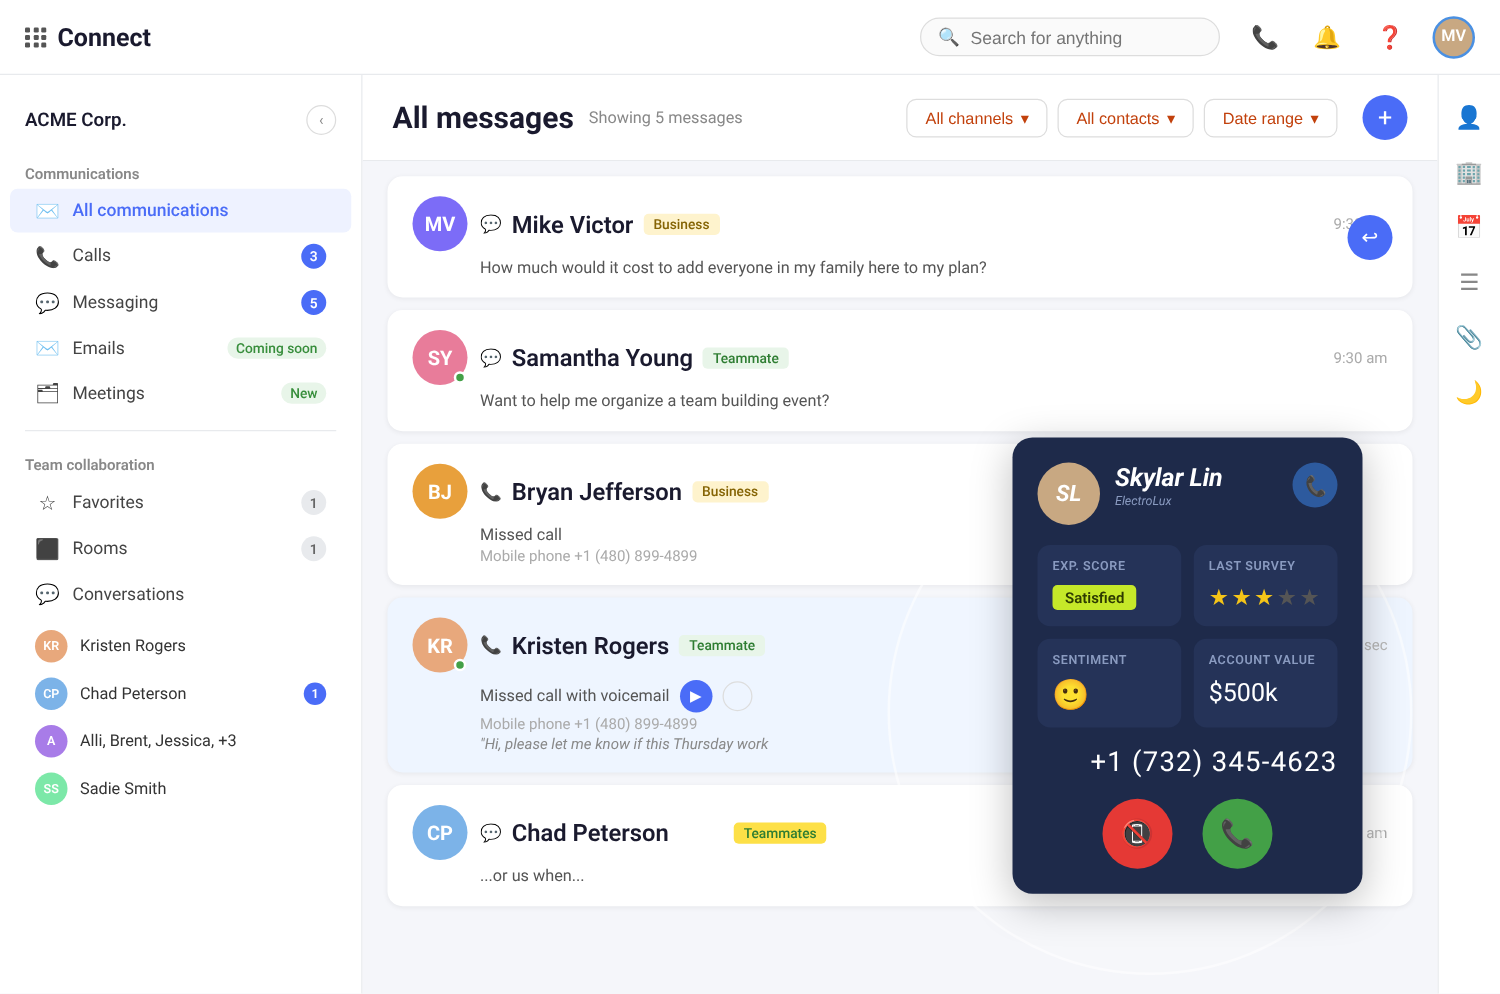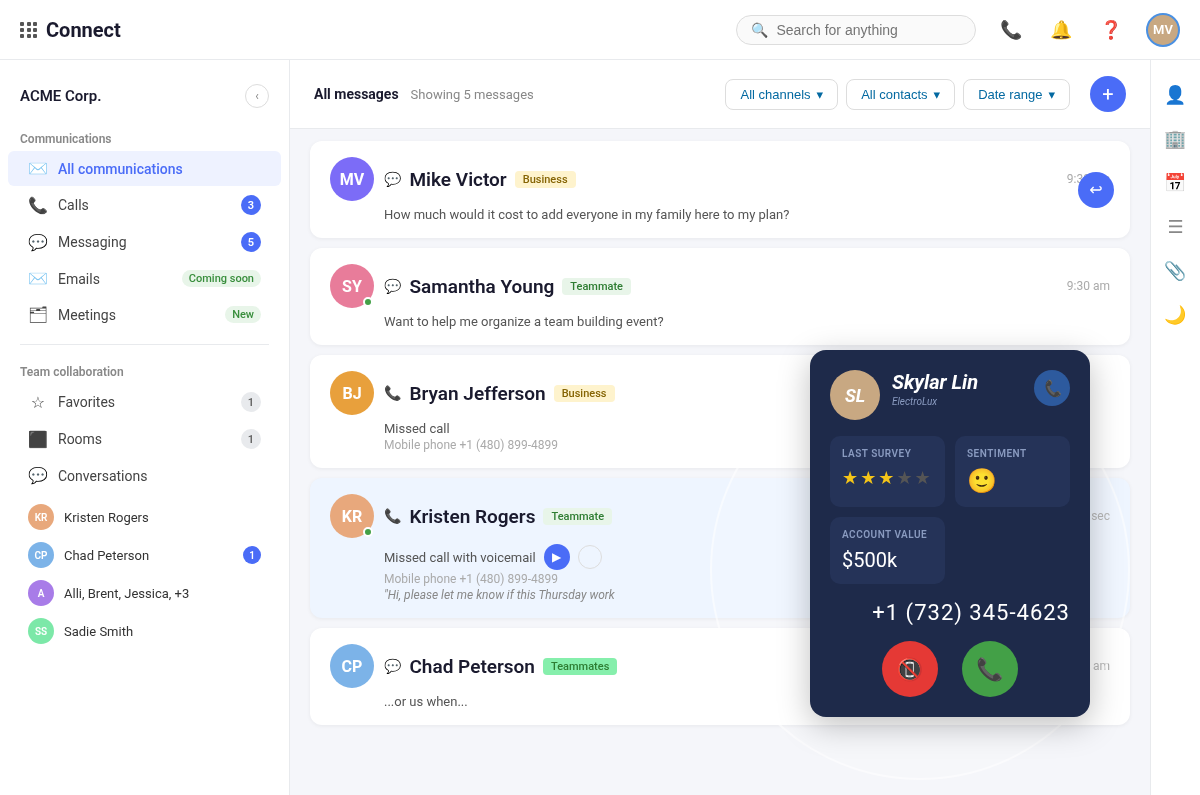--- a/index.html
+++ b/index.html
@@ -61,27 +61,27 @@
     .user-badge { min-width: 18px; height: 18px; border-radius: 9px; background: #4a6cf7; color: #fff; font-size: 10px; font-weight: 600; display: flex; align-items: center; justify-content: center; }
 
     
     .content-area { flex: 1; display: flex; flex-direction: column; overflow: hidden; }
 
     
     .content-header {
       display: flex; align-items: center; padding: 16px 24px;
       background: #fff; border-bottom: 1px solid #e8eaed; gap: 12px;
     }
-    .content-title { font-size: 14px; font-weight: 700; color: #1a1a2e; }
+    .content-title { font-size: 24px; font-weight: 700; color: #1a1a2e; }
     .showing-text { font-size: 13px; color: #888; }
     .filter-buttons { display: flex; gap: 8px; margin-left: auto; }
     .filter-btn {
       display: flex; align-items: center; gap: 6px; padding: 7px 14px;
       border: 1px solid #ddd; border-radius: 8px; background: #fff;
-      font-size: 13px; color: #0369a1; cursor: pointer; font-weight: 500;
+      font-size: 13px; color: #c2410c; cursor: pointer; font-weight: 500;
     }
     .add-btn {
       width: 36px; height: 36px; border-radius: 50%; background: #4a6cf7;
       color: #fff; display: flex; align-items: center; justify-content: center;
       font-size: 20px; cursor: pointer; margin-left: 8px;
     }
 
     
     .messages-list { flex: 1; overflow-y: auto; padding: 12px 20px; background: #f5f6fa; }
 
@@ -92,21 +92,21 @@
     }
 
     .msg-header { display: flex; align-items: center; gap: 10px; margin-bottom: 6px; }
     .msg-avatar { width: 44px; height: 44px; border-radius: 50%; display: flex; align-items: center; justify-content: center; font-weight: 700; font-size: 16px; color: #fff; flex-shrink: 0; }
     .msg-info { flex: 1; display: flex; flex-direction: column; }
     .msg-name-row { display: flex; align-items: center; gap: 8px; }
     .msg-name { font-size: 19px; font-weight: 600; color: #1a1a2e; }
     .msg-tag { font-size: 11px; padding: 2px 8px; border-radius: 4px; font-weight: 500; }
     .tag-business { background: #fef3cd; color: #856404; }
     .tag-teammate { background: #e8f5e9; color: #2e7d32; }
-    .tag-teammates { background: #86efac; color: #2e7d32; }
+    .tag-teammates { background: #fde047; color: #2e7d32; margin-left: 44px; }
     .msg-time { font-size: 12px; color: #aaa; margin-left: auto; }
     .msg-body { font-size: 13px; color: #555; padding-left: 54px; }
     .reply-btn {
       position: absolute; right: 16px; top: 50%; transform: translateY(-50%);
       width: 36px; height: 36px; border-radius: 50%; background: #4a6cf7;
       color: #fff; display: flex; align-items: center; justify-content: center; font-size: 16px;
     }
     .play-btn { width: 26px; height: 26px; border-radius: 50%; background: #4a6cf7; display: flex; align-items: center; justify-content: center; font-size: 12px; color: #fff; }
 
     
@@ -385,20 +385,24 @@
         </div>
         <div>
           <div class="call-name">Skylar Lin</div>
           <div class="call-company">ElectroLux</div>
         </div>
         <div class="call-phone-btn">📞</div>
       </div>
 
       <div class="call-stats">
         <div class="stat-box">
+          <div class="stat-label">EXP. SCORE</div>
+          <span class="satisfied-badge">Satisfied</span>
+        </div>
+        <div class="stat-box">
           <div class="stat-label">LAST SURVEY</div>
           <div class="stars">
             <span class="star-filled">★</span>
             <span class="star-filled">★</span>
             <span class="star-filled">★</span>
             <span class="star-empty">★</span>
             <span class="star-empty">★</span>
           </div>
         </div>
         <div class="stat-box">

